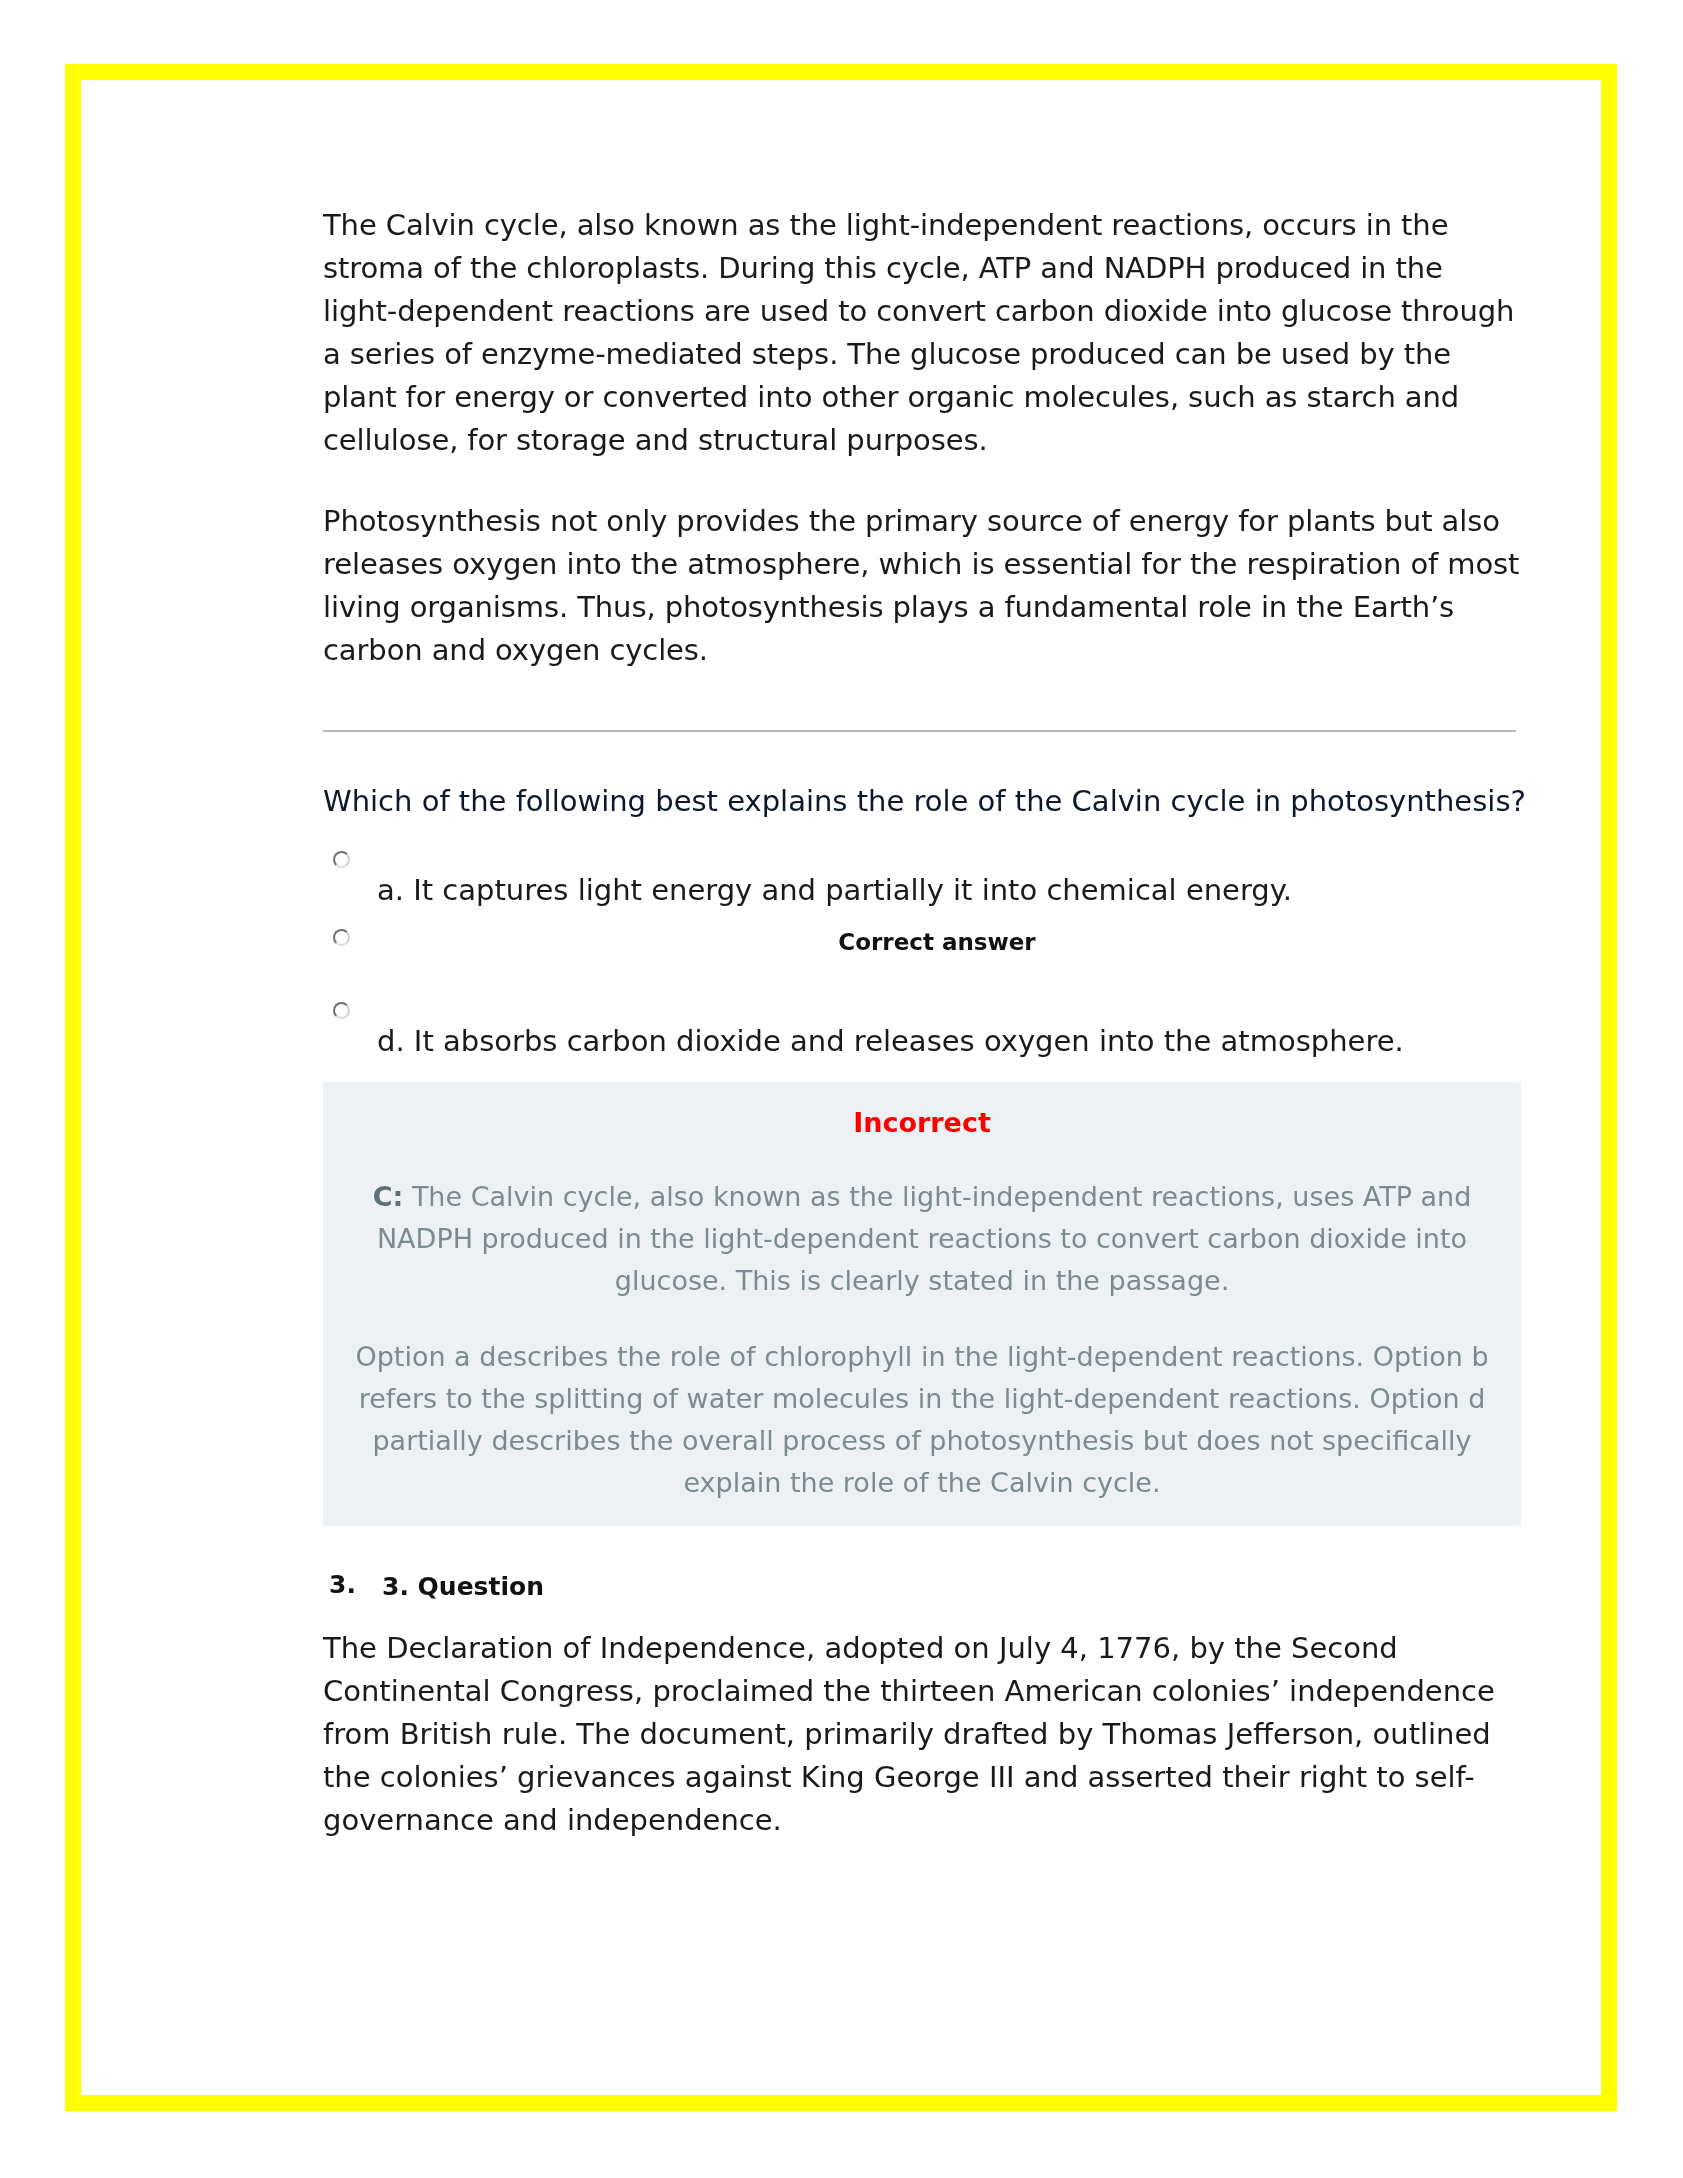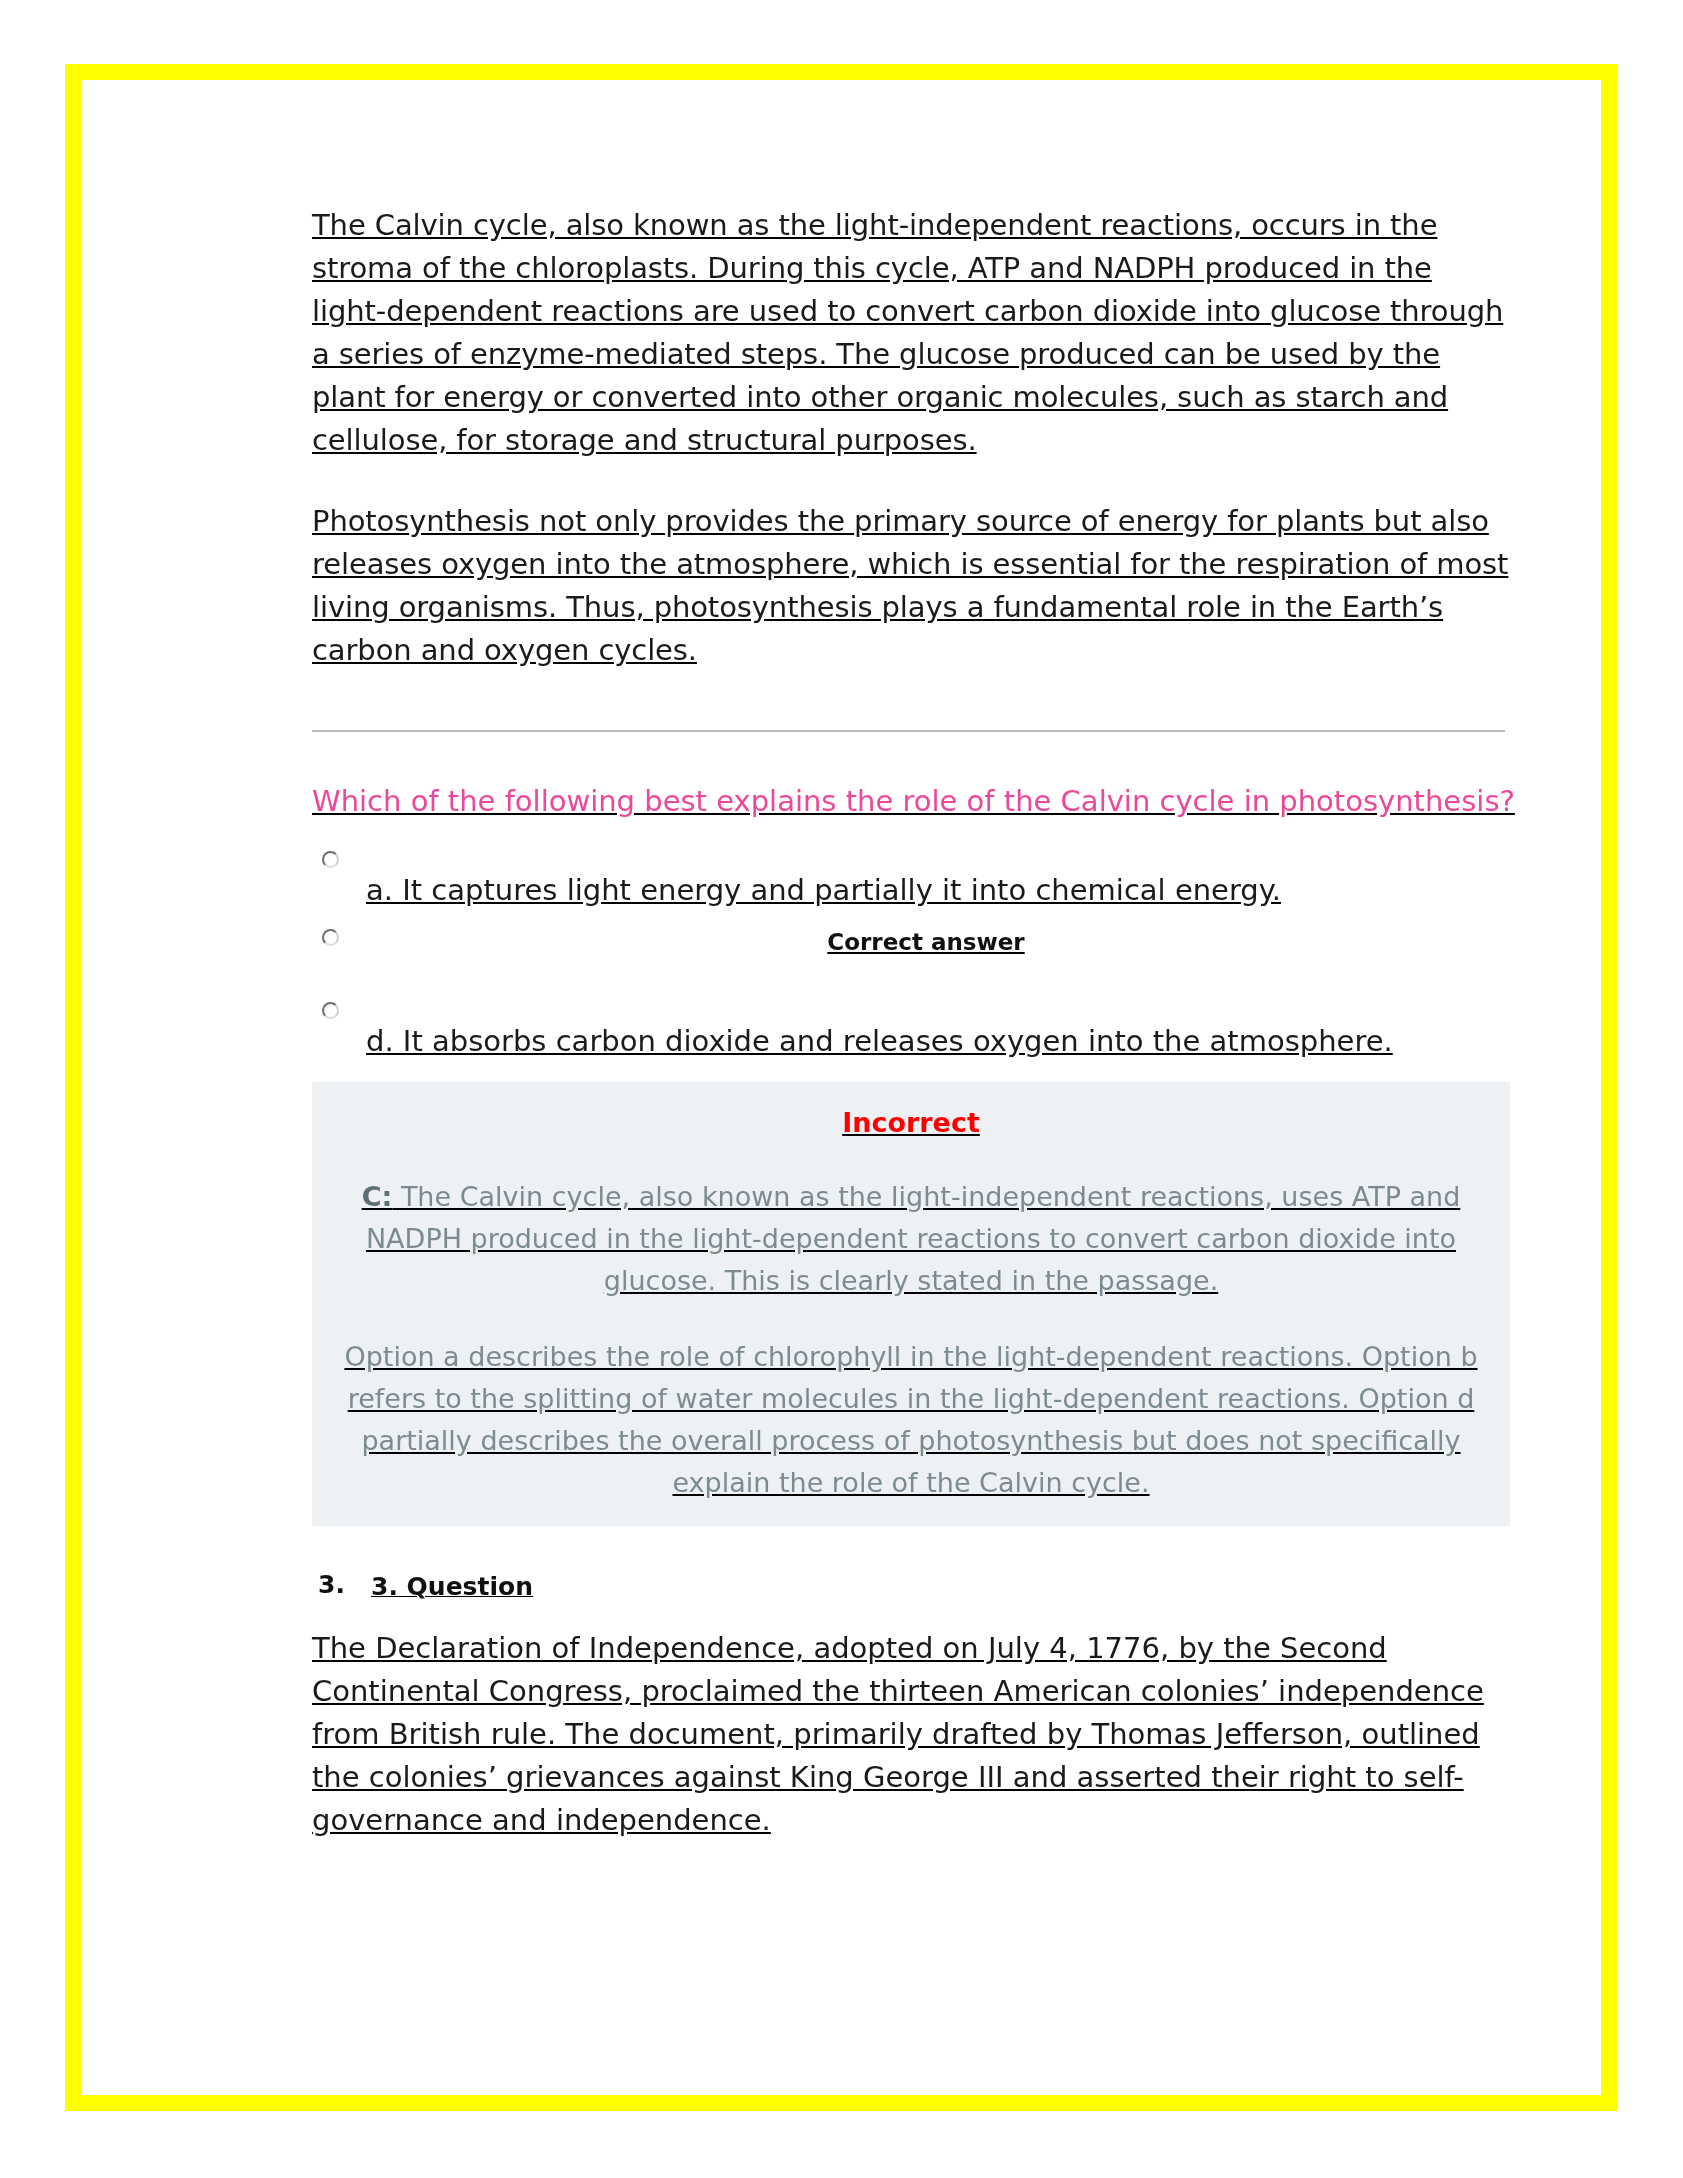--- a/index.html
+++ b/index.html
@@ -29,24 +29,23 @@
     top: 64px;
     width: 1552px;
     height: 2047px;
     border: 16px solid #ffff00;
     box-sizing: border-box;
     background: #ffffff;
   }
 
   .content {
     position: absolute;
-    left: 231px;   
+    left: 242px;   
     top: 124px;
     width: 1228px;
-    text-decoration: underline;
   }
 
   
   .para {
     font-size: 29px;
     line-height: 43px;
     color: #1a1a1a;
     margin: 0 0 38px 0;
     width: 1198px;
     letter-spacing: -0.1px;
@@ -58,21 +57,21 @@
   }
   .divider {
     width: 1193px;
     height: 0;
     border-top: 2px solid #b6b9bc;
   }
 
   .question-stem {
     font-size: 29px;
     line-height: 43px;
-    color: #ec4899;
+    color: #0f172a;
     margin: 40px 0 26px 0;
     width: 1203px;
   }
 
   
   .options {
     margin: 0;
     padding: 0;
     list-style: none;
   }

